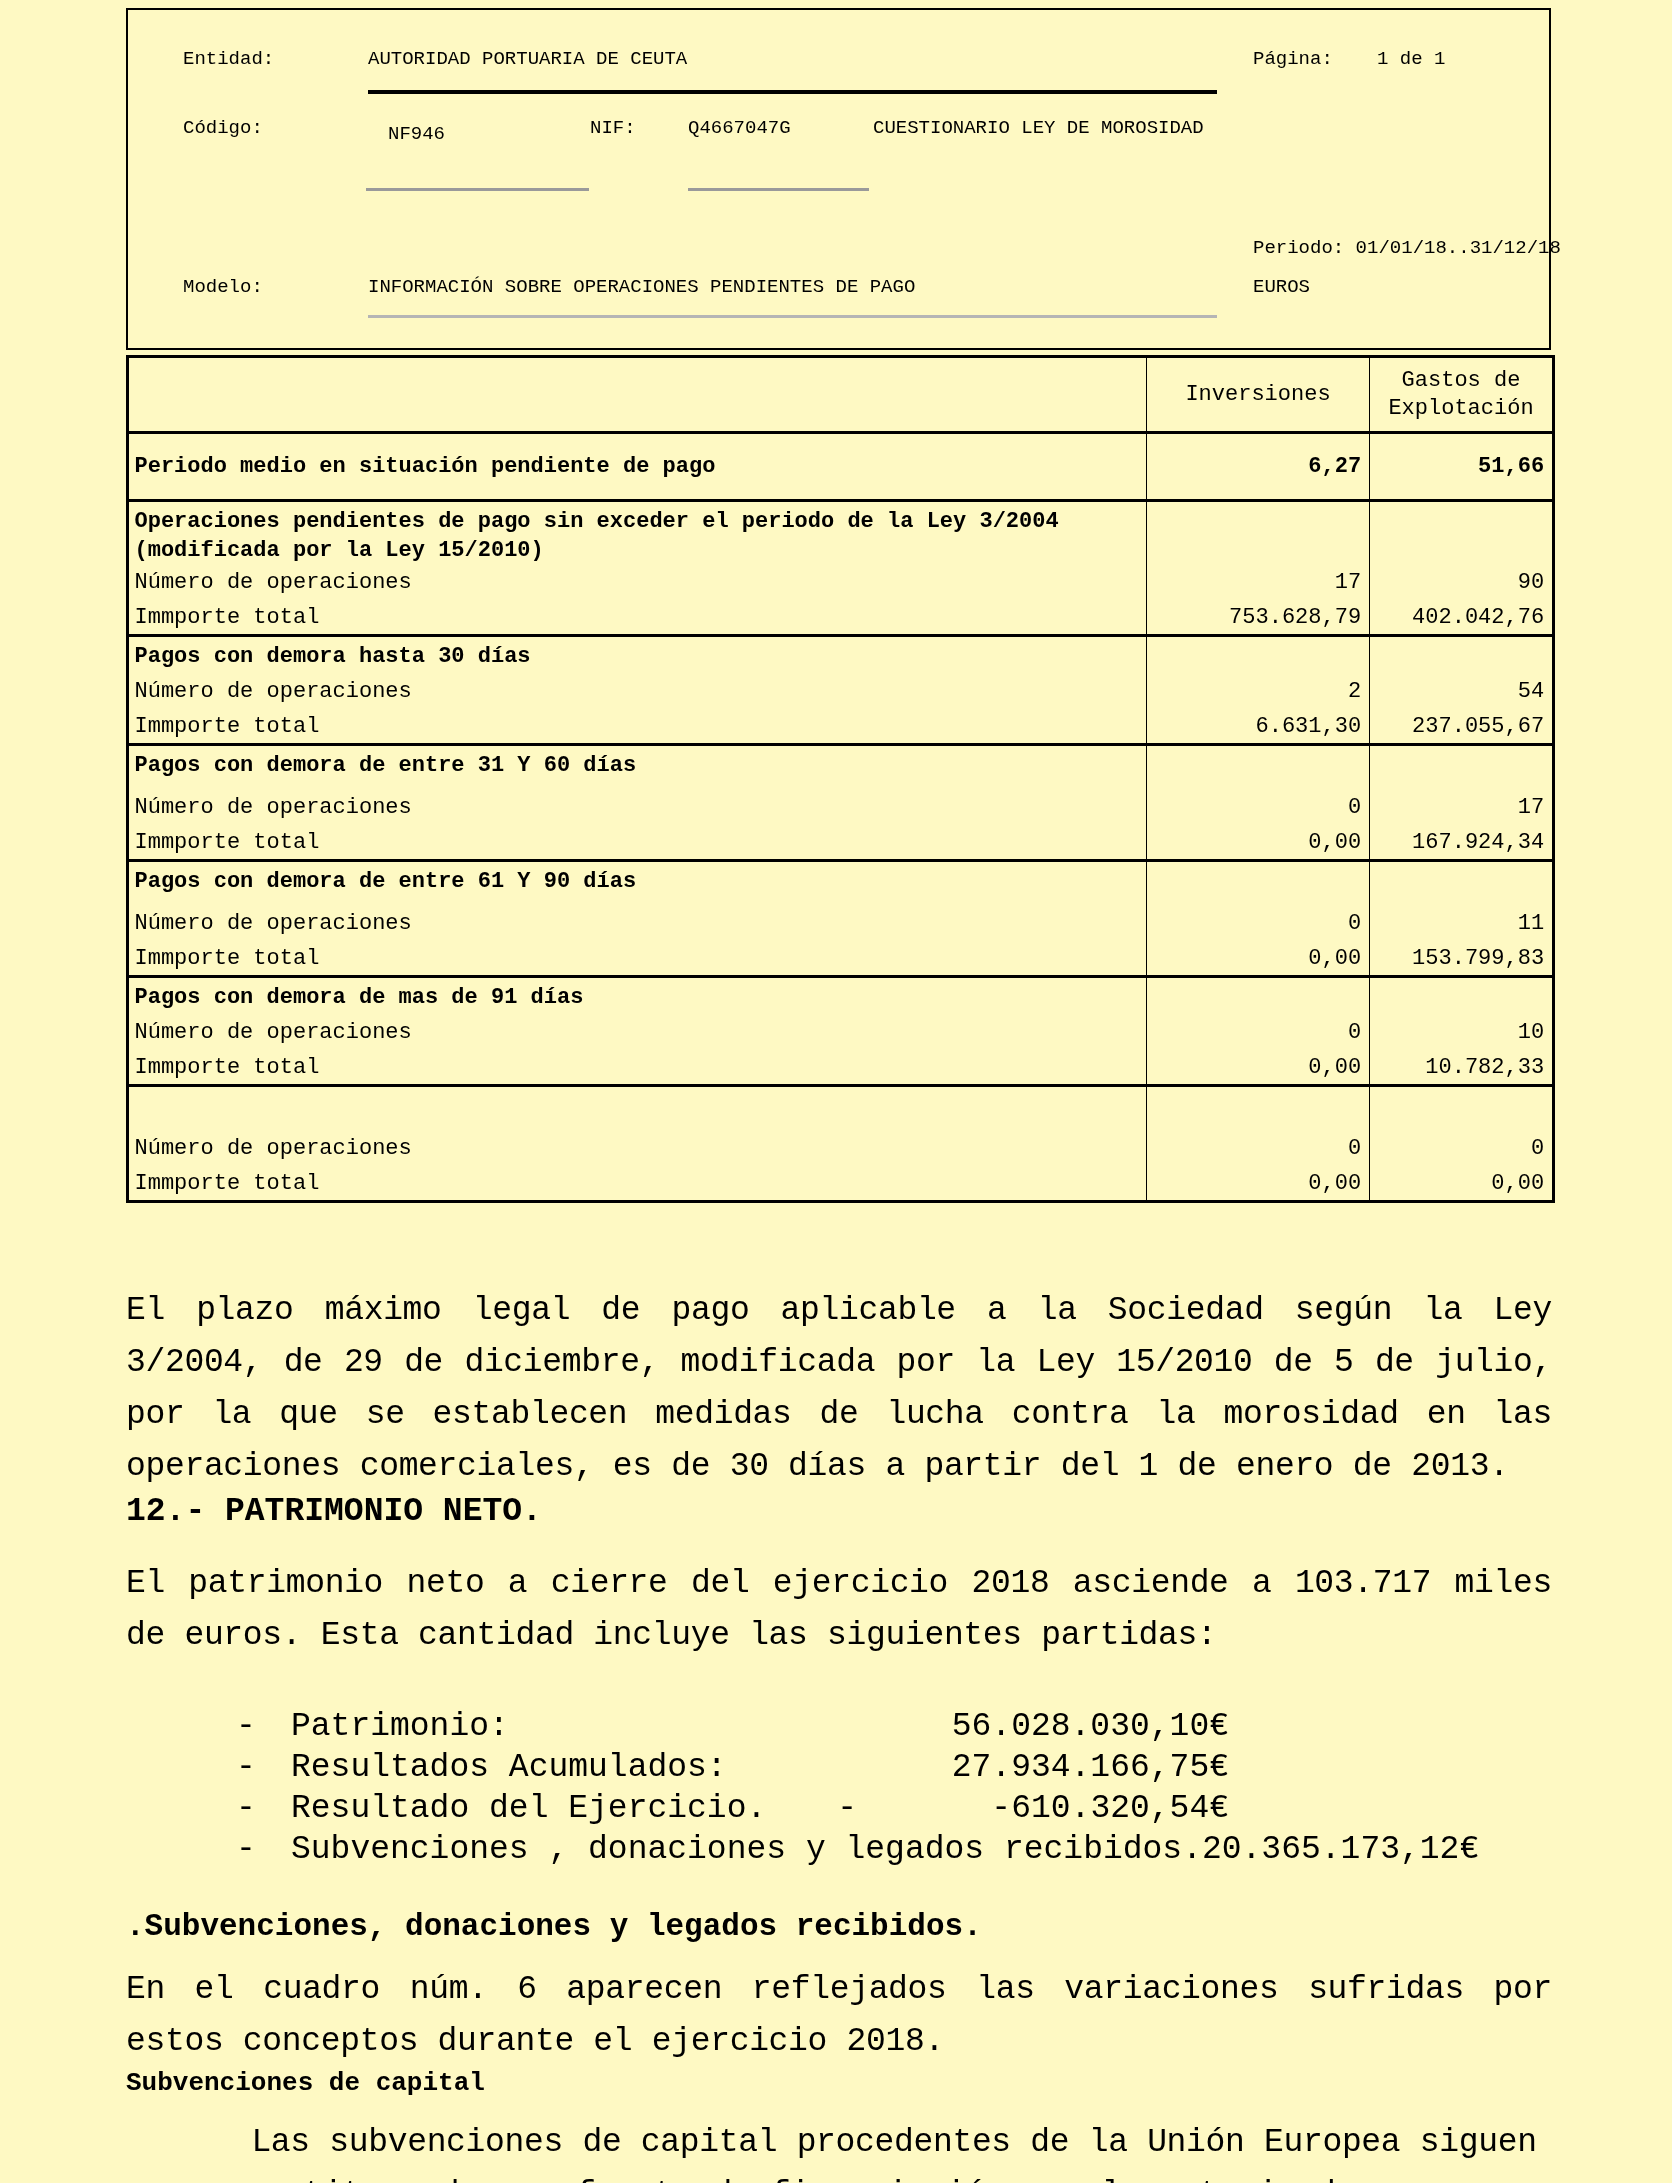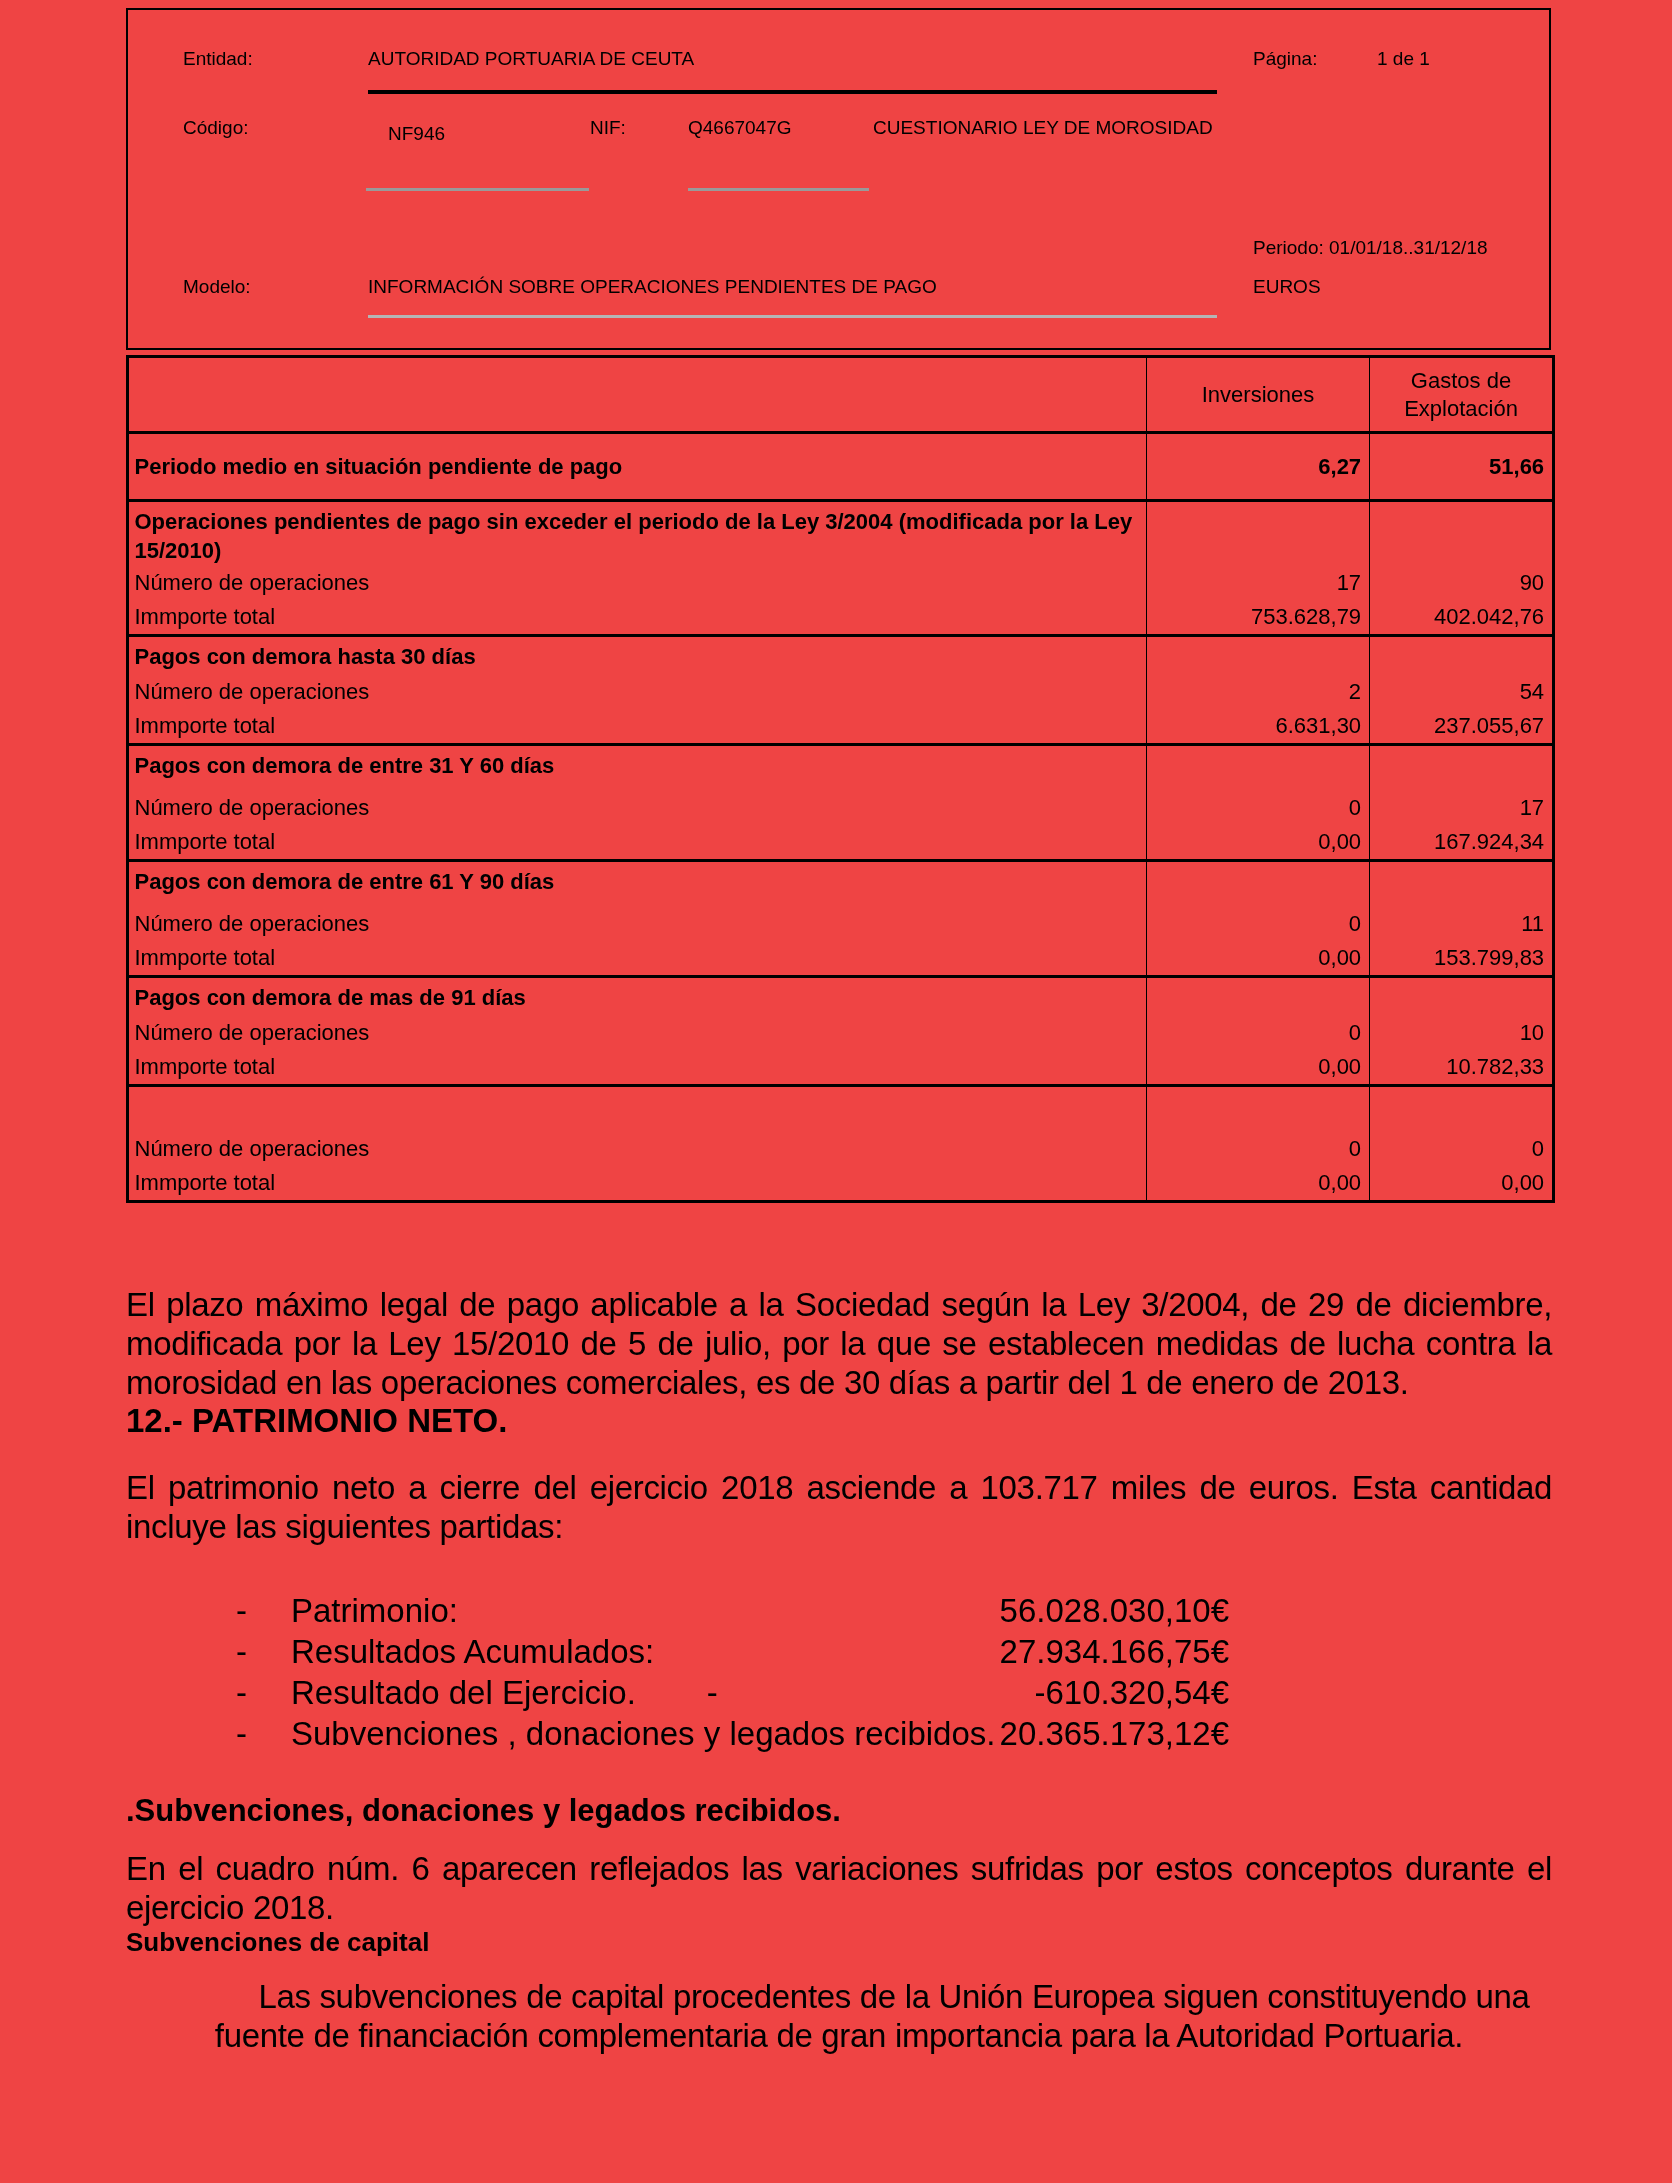--- a/index.html
+++ b/index.html
@@ -1,22 +1,22 @@
 <!DOCTYPE html>
 <html style="font-size:12.6px"><head>
 <meta charset="utf-8">
 <style>
   html, body { margin: 0; padding: 0; background: #e8e8e8; }
   .page {
     position: relative;
     width: 1672px;
     height: 2183px;
-    background: #ef4444;
+    background: #fef9c3;
     overflow: hidden;
-    font-family: Liberation Sans, sans-serif;
+    font-family: Liberation Mono, monospace;
     color: #000000;
   }
 
   
   .hdr-box {
     position: absolute;
     left: 126px; top: 7.9px;
     width: 1421px; height: 338px;
     border: 2.4px solid #000;
   }
@@ -51,21 +51,21 @@
   tr.full { height: 44px; font-weight: bold; }
   td.num { text-align: right; }
 
   
   .bodytext {
     position: absolute;
     left: 126px; top: 1274px;
     width: 1426px;
     font-size: 33px;
   }
-  .para { margin: 0; line-height: 39px; text-align: justify; letter-spacing: -0.01em; }
+  .para { margin: 0; line-height: 52px; text-align: justify; letter-spacing: -0.01em; }
   .p1 { margin-top: 11px; }
   .heading { margin: 0; font-weight: bold; }
   .h12 { font-size: 33px; }
   .p2 { margin-top: 28px; }
   .partidas { margin-top: 44px; margin-left: 110px; width: 993px; }
   .pitem { display: grid; grid-template-columns: 55px 1fr auto; height: 41px; line-height: 41px; white-space: nowrap; }
   .pitem .amount { text-align: right; }
   .pitem .extradash { display: inline-block; margin-left: 71px; }
   .hsub { margin-top: 39px; font-size: 31px; }
   .p3 { margin-top: 20.4px; }

